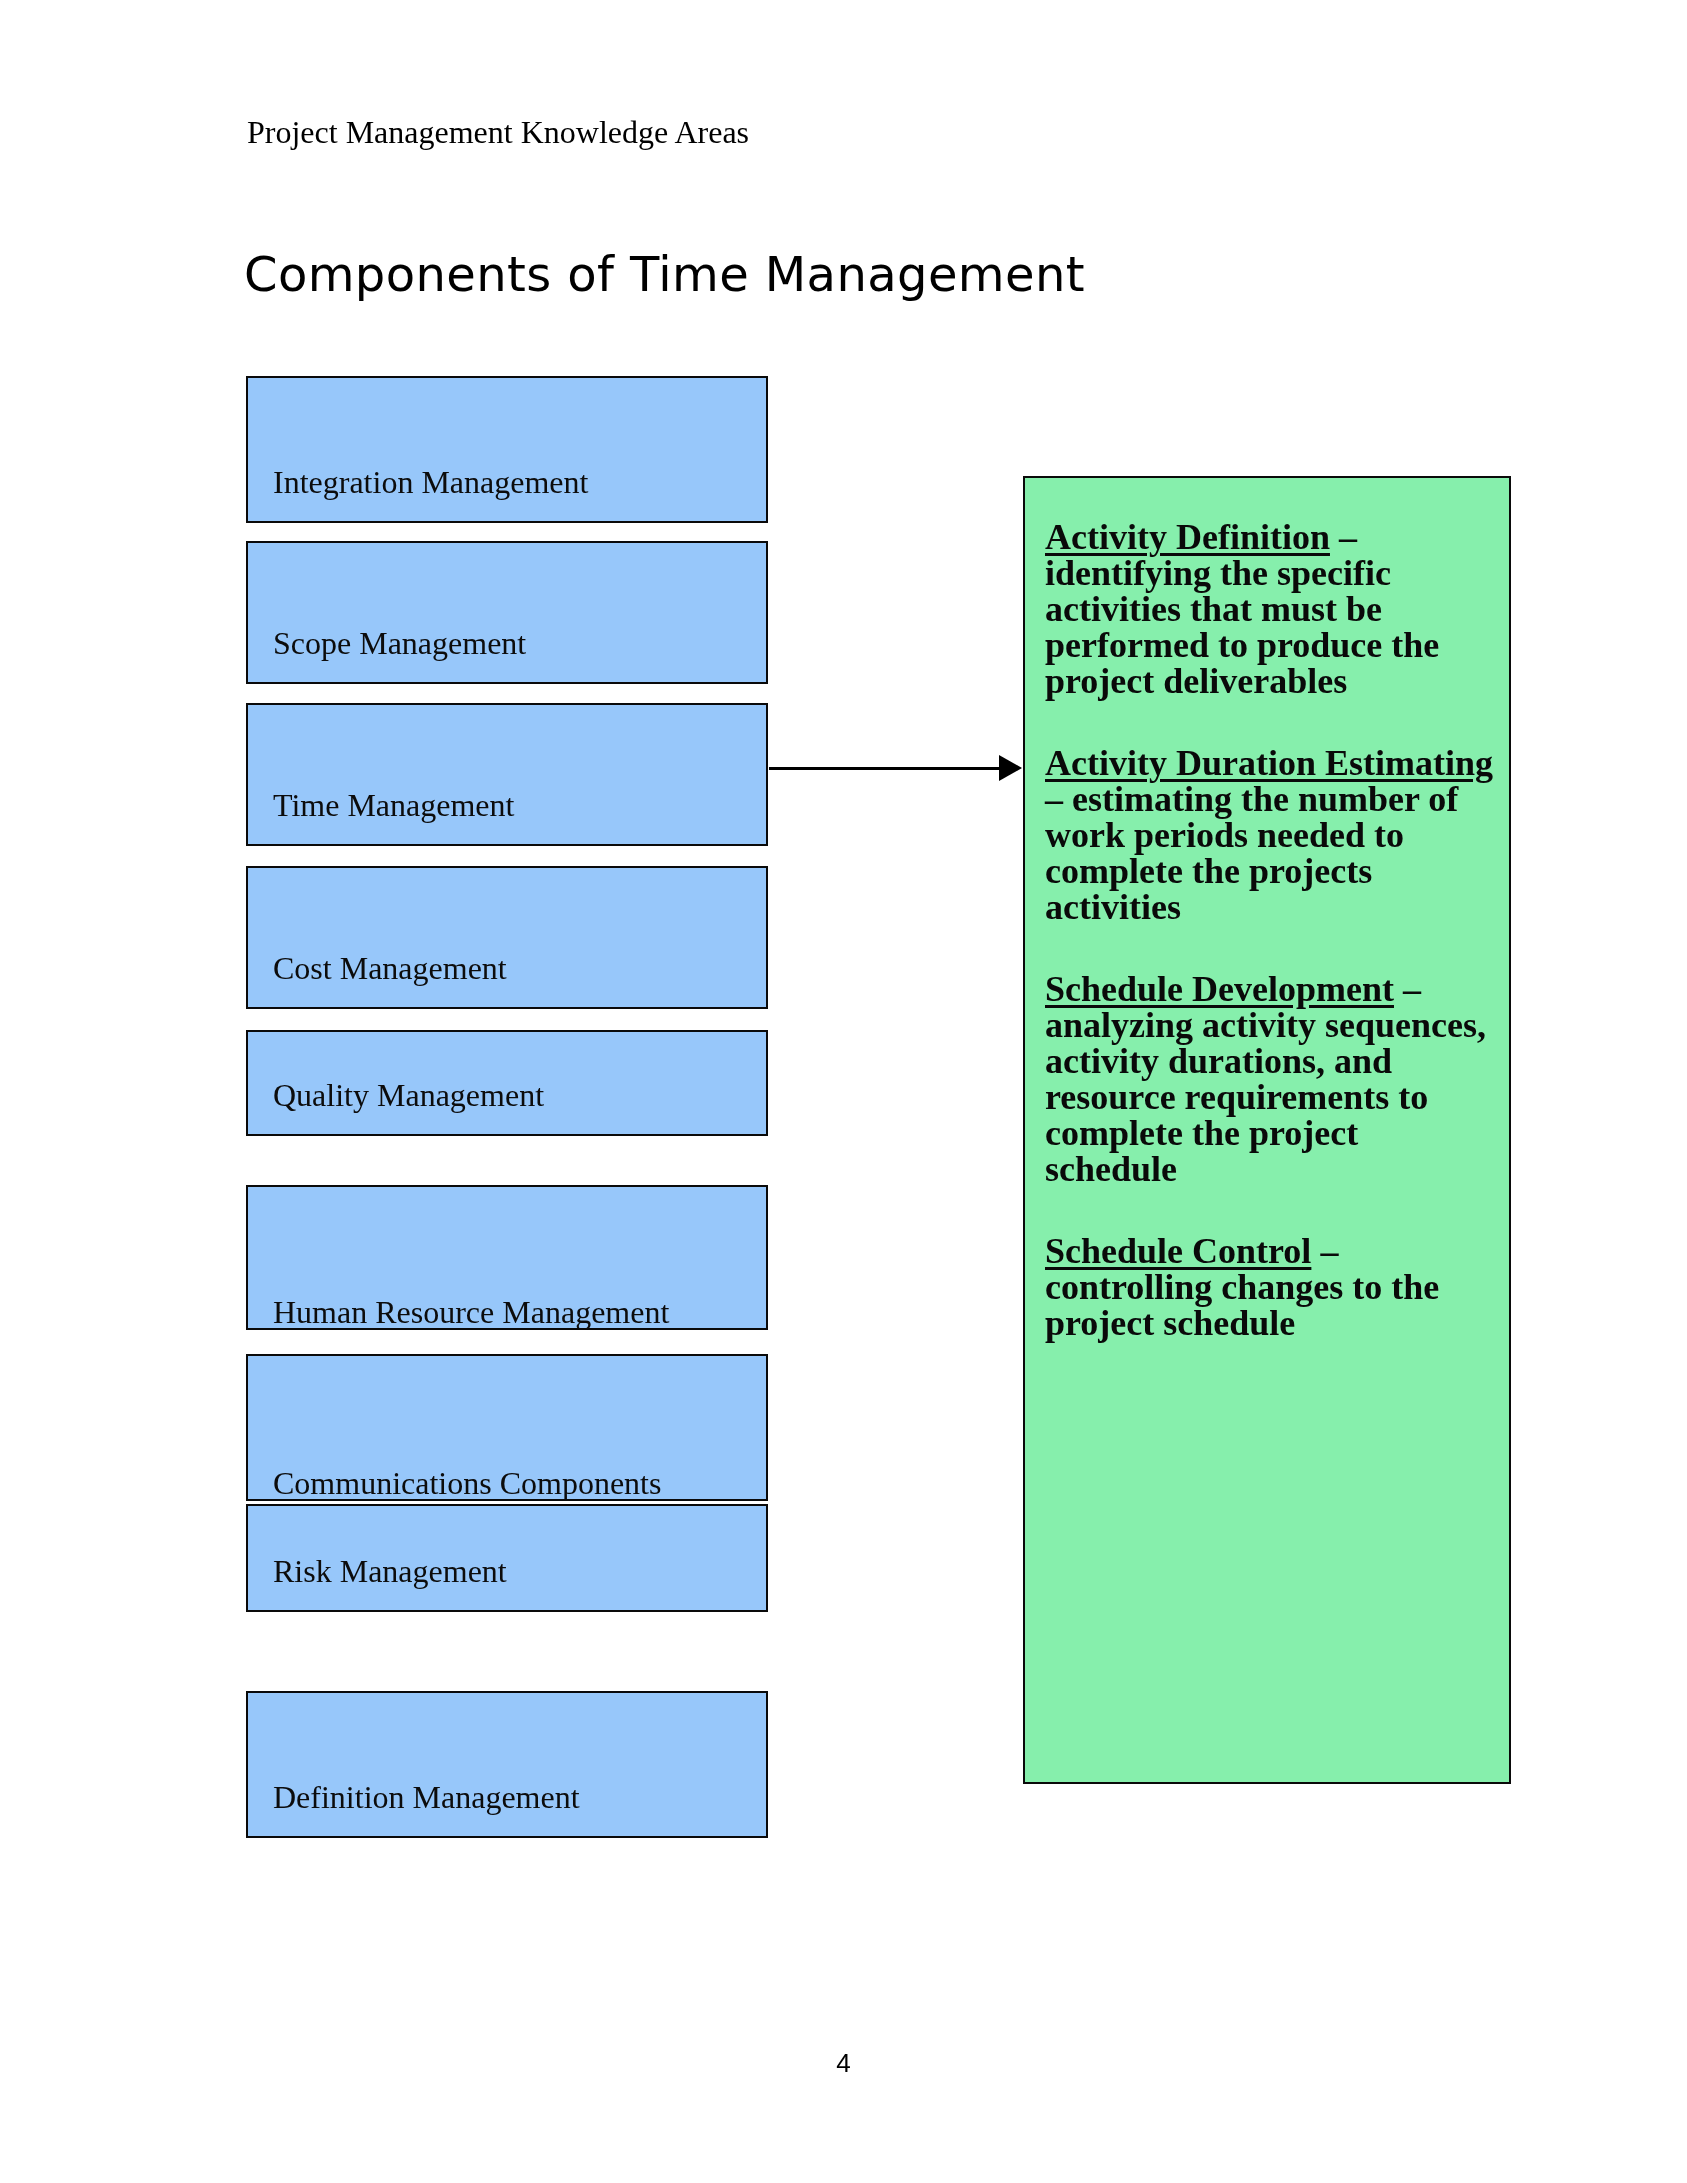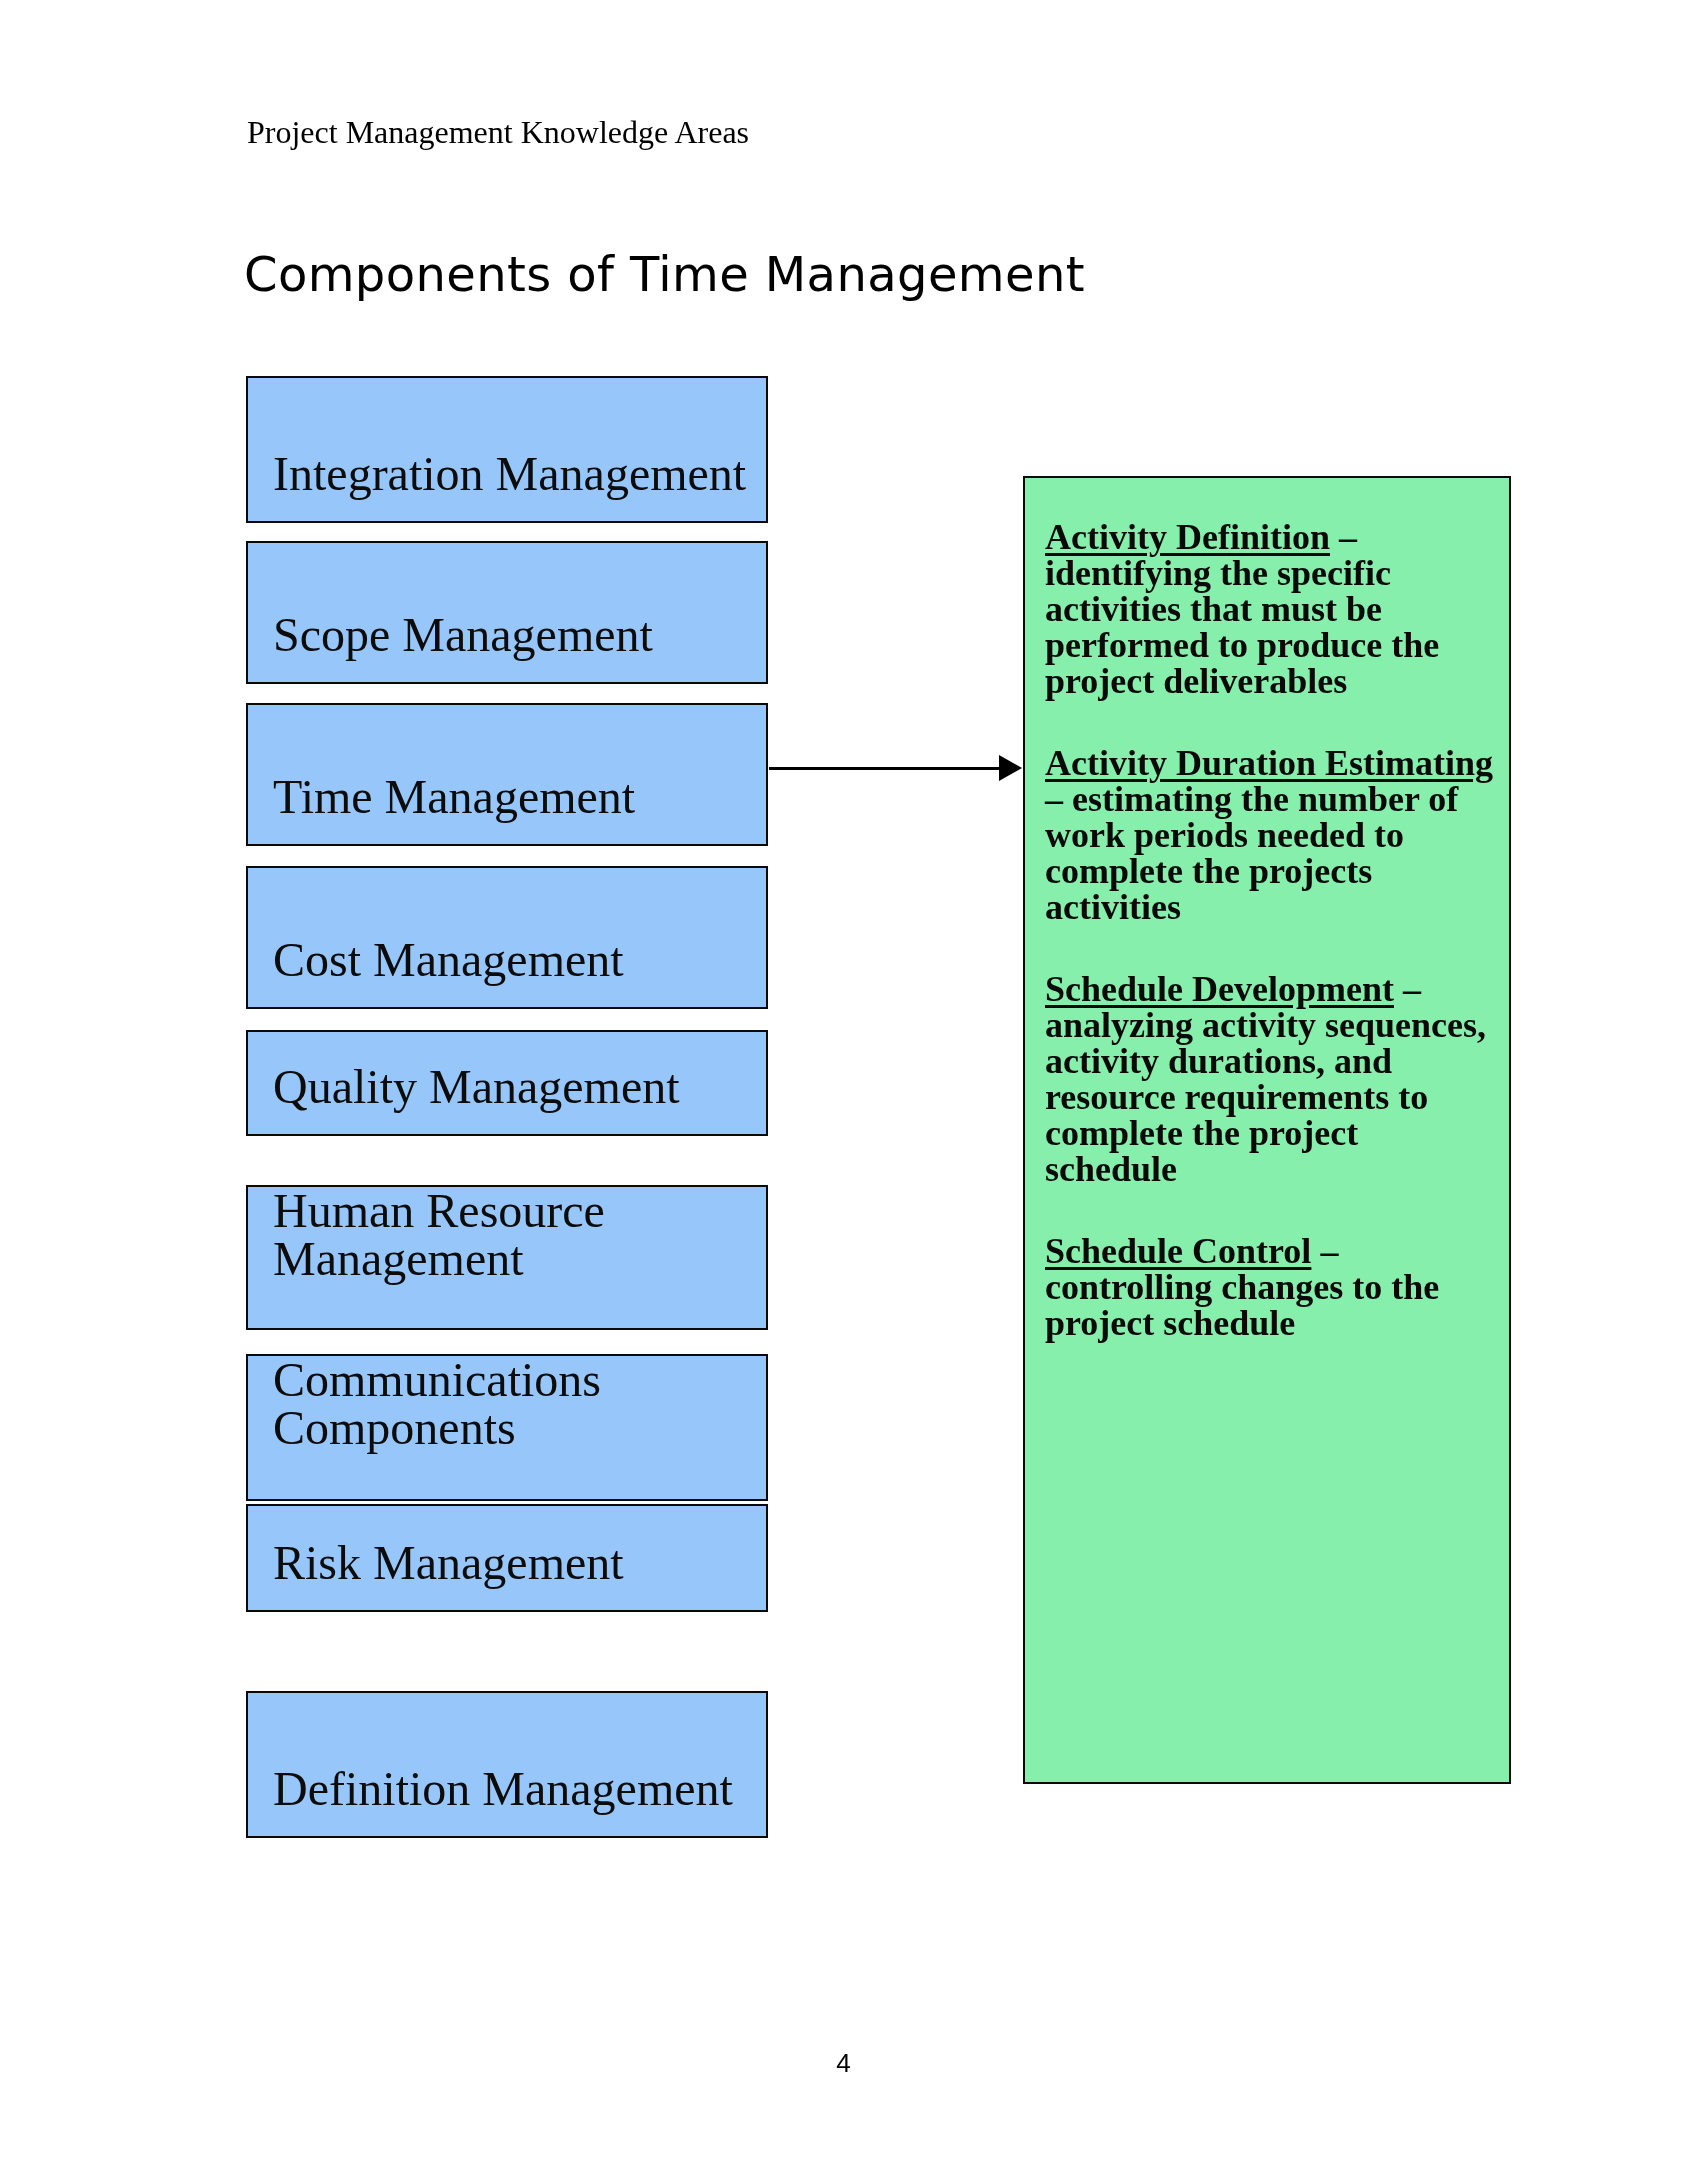--- a/index.html
+++ b/index.html
@@ -15,23 +15,23 @@
     position:absolute; left:244px; top:246px; margin:0;
     font-family:"DejaVu Sans", sans-serif; font-weight:normal;
     font-size:48px; letter-spacing:0.4px; color:#000;
   }
   
   .kbox {
     position:absolute; left:246px; width:522px; box-sizing:border-box;
     background:#97c7fa; border:2.5px solid #0a0a0a;
     display:flex; align-items:flex-end;
     padding:0 8.2px 23px 25px;
-    font-size:48px; line-height:1; color:#0c0c0c;
+    font-size:32px; line-height:1; color:#0c0c0c;
   }
-  .kbox.mid { align-items:flex-start; padding-bottom:0; }
+  .kbox.mid { align-items:flex-end; padding-bottom:0; }
   .kbox:nth-of-type(1){ top:376px;  height:147px; }
   .kbox:nth-of-type(2){ top:541px;  height:143px; }
   .kbox:nth-of-type(3){ top:703px;  height:143px; }
   .kbox:nth-of-type(4){ top:866px; height:143px; }
   .kbox:nth-of-type(5){ top:1030px; height:106px; }
   .kbox:nth-of-type(6){ top:1185px; height:145px; }
   .kbox:nth-of-type(7){ top:1354px; height:147px; }
   .kbox:nth-of-type(8){ top:1504px; height:108px; }
   .kbox:nth-of-type(9){ top:1691px; height:147px; }
   

